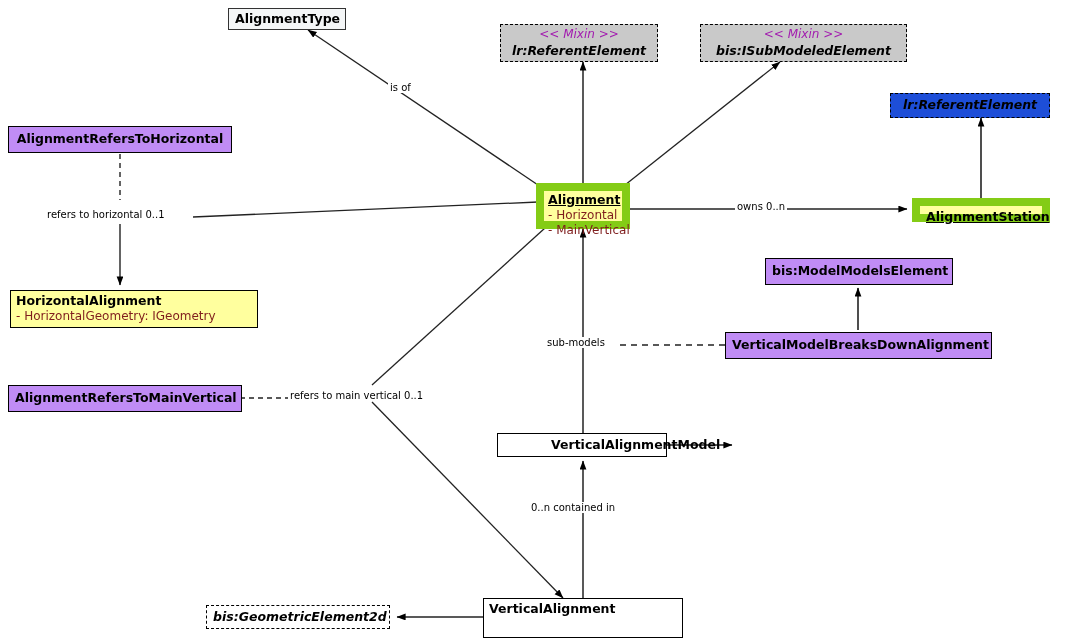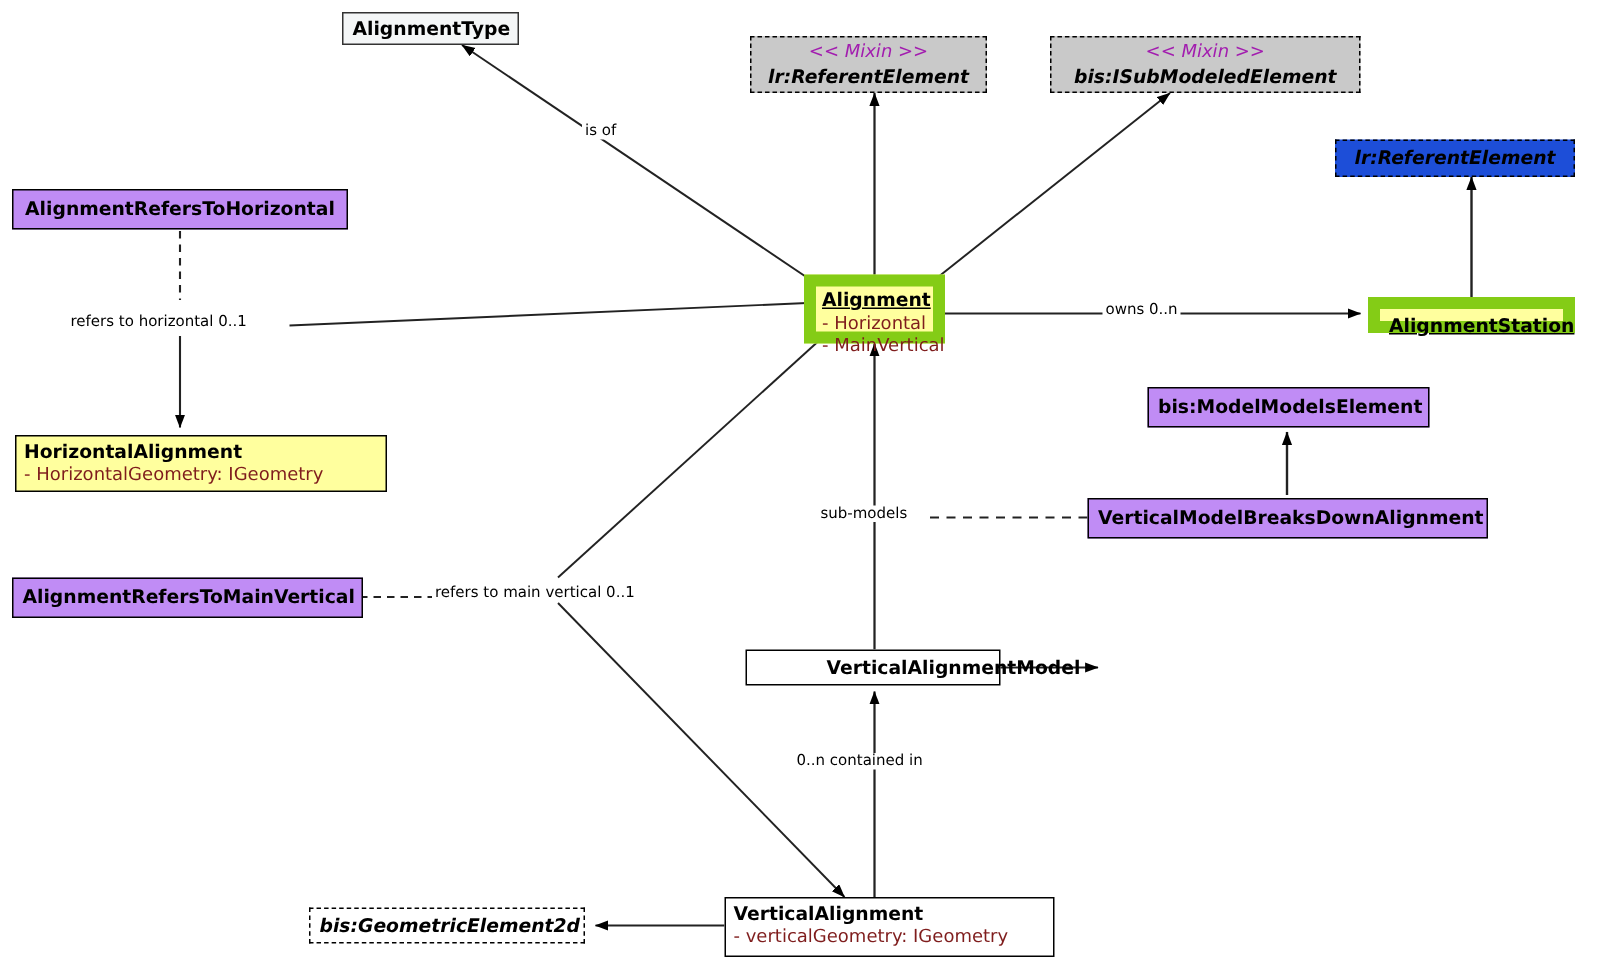--- a/index.html
+++ b/index.html
@@ -255,25 +255,22 @@
 
   <div class="node white" style="left:497px; top:433px; width:170px; height:24px;">
     <div class="title" style="padding-top:3px;margin-left:47px;">VerticalAlignmentModel</div>
   </div>
 
 
   <div class="node dashed-white" style="left:206px; top:605px; width:184px; height:24px;">
     <div class="title" style="padding-top:3px;">bis:GeometricElement2d</div>
   </div>
 
-  <div class="node white" style="left:483px; top:598px; width:220px; height:40px;">
+  <div class="node white" style="left:483px; top:598px; width:200px; height:40px;">
     <div class="title left" style="padding:2px 5px 0 5px;">VerticalAlignment</div>
-    <div class="attrs" style="padding:0 5px 2px 5px;">
-      <div>- verticalGeometry: IGeometry</div>
-    </div>
   </div>
 
   <div class="elabel" style="left:388px; top:82px;">is of</div>
 
   <div class="elabel" style="left:45px; top:209px;">refers to horizontal 0..1</div>
 
   <div class="elabel" style="left:735px; top:201px;">owns 0..n</div>
 
   <div class="elabel" style="left:545px; top:337px;">sub-models</div>
 

